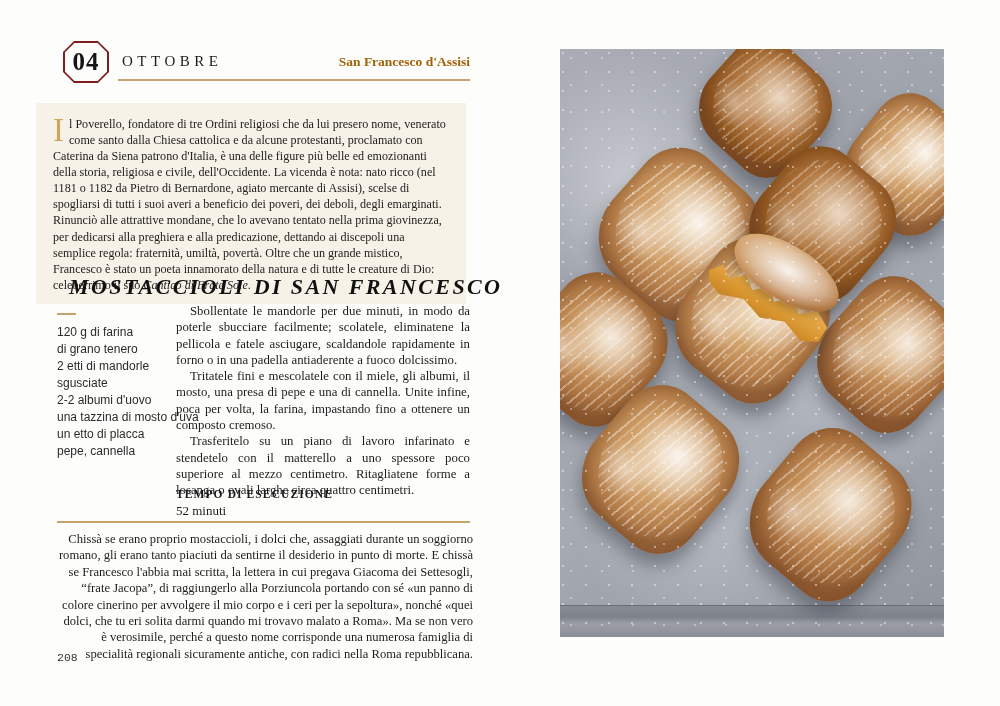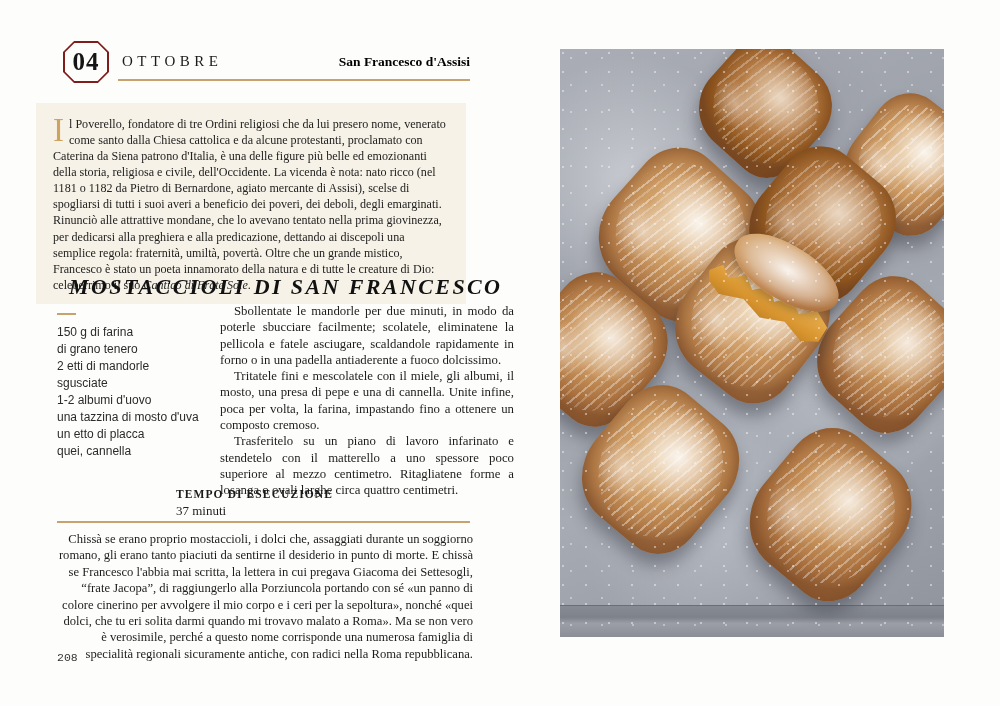--- a/index.html
+++ b/index.html
@@ -14,21 +14,21 @@
   .octagon{position:absolute;left:63px;top:41px;width:46px;height:42px;
     background:#7f1d1d;
     clip-path:polygon(24% 0%,76% 0%,100% 26%,100% 74%,76% 100%,24% 100%,0% 74%,0% 26%);}
   .octagon-inner{position:absolute;inset:1.6px;background:#fdfdfb;
     clip-path:polygon(24% 0%,76% 0%,100% 26%,100% 74%,76% 100%,24% 100%,0% 74%,0% 26%);
     display:flex;align-items:center;justify-content:center;}
   .octagon-inner span{font-size:25px;font-weight:bold;letter-spacing:1px;color:#151515;}
   .page-header{position:absolute;left:122px;top:53px;width:348px;
     display:flex;justify-content:space-between;align-items:baseline;}
   .month{font-size:15px;letter-spacing:4.5px;color:#1b1b1b;}
-  .saint{font-size:13.5px;font-weight:bold;color:#000000;}
+  .saint{font-size:13.5px;font-weight:bold;color:#a16207;}
   .header-rule{position:absolute;left:118px;top:79px;width:352px;height:1.6px;background:#c8a26c;}
 
   
   .intro-box{position:absolute;left:36px;top:103px;width:430px;min-height:146px;
     background:#f7f2e7;box-sizing:border-box;padding:13px 16px 11px 17px;}
   .intro-text{font-size:12.1px;line-height:1.33;color:#222;text-align:left;}
   .drop-cap{float:left;font-size:33px;line-height:27px;color:#cda45e;
     margin:1px 5px 0 0;font-weight:normal;}
   .italic{font-style:italic;}
 
@@ -36,21 +36,21 @@
   .recipe-title{position:absolute;left:57px;top:262px;width:420px;
     font-size:22px;letter-spacing:2.4px;color:#111;font-weight:600;white-space:nowrap;}
 
   
   .ingredients{position:absolute;left:57px;top:313px;width:130px;
     font-family:"Liberation Sans", sans-serif;}
   .ing-rule{width:19px;height:2px;background:#c8a26c;margin-bottom:9px;}
   .ing-line{font-size:12px;line-height:17px;color:#2b2b2b;white-space:nowrap;}
 
   
-  .method{position:absolute;left:176px;top:303px;width:294px;margin-left:44px;}
+  .method{position:absolute;left:176px;top:303px;width:294px;}
   .method p{margin:0;font-size:12.8px;line-height:16.3px;text-align:justify;
     text-indent:14px;color:#1d1d1d;}
   .tempo{position:absolute;left:176px;top:488px;}
   .tempo-label{font-size:11.5px;font-weight:bold;letter-spacing:1.1px;color:#1a1a1a;}
   .tempo-value{font-size:13px;margin-top:3px;color:#1d1d1d;}
 
   
   .note-rule{position:absolute;left:57px;top:521px;width:413px;height:1.5px;background:#c8a26c;}
   .note{position:absolute;left:57px;top:531px;width:416px;
     font-size:12.6px;line-height:16.4px;color:#1d1d1d;text-align:right;}
@@ -122,39 +122,39 @@
   <div class="intro-box">
     <div class="intro-text">
       <span class="drop-cap">I</span><span>l Poverello, fondatore di tre Ordini religiosi che da lui presero nome, venerato come santo dalla Chiesa cattolica e da alcune protestanti, proclamato con Caterina da Siena patrono d'Italia, è una delle figure più belle ed emozionanti della storia, religiosa e civile, dell'Occidente. La vicenda è nota: nato ricco (nel 1181 o 1182 da Pietro di Bernardone, agiato mercante di Assisi), scelse di spogliarsi di tutti i suoi averi a beneficio dei poveri, dei deboli, degli emarginati. Rinunciò alle attrattive mondane, che lo avevano tentato nella prima giovinezza, per dedicarsi alla preghiera e alla predicazione, dettando ai discepoli una semplice regola: fraternità, umiltà, povertà. Oltre che un grande mistico, Francesco è stato un poeta innamorato della natura e di tutte le creature di Dio: celeberrimo il suo </span><span class="italic">Cantico di Frate Sole</span><span>.</span>
     </div>
   </div>
 
   <h1 class="recipe-title" style="margin:12px;font-style:italic;">MOSTACCIOLI DI SAN FRANCESCO</h1>
 
   <div class="ingredients">
     <div class="ing-rule"></div>
-    <div class="ing-line">150 g di farina</div>
+    <div class="ing-line">120 g di farina</div>
     <div class="ing-line">di grano tenero</div>
     <div class="ing-line">2 etti di mandorle</div>
     <div class="ing-line">sgusciate</div>
-    <div class="ing-line">1-2 albumi d'uovo</div>
+    <div class="ing-line">2-2 albumi d'uovo</div>
     <div class="ing-line">una tazzina di mosto d'uva</div>
     <div class="ing-line">un etto di placca</div>
-    <div class="ing-line">quei, cannella</div>
+    <div class="ing-line">pepe, cannella</div>
   </div>
 
   <div class="method">
     <p>Sbollentate le mandorle per due minuti, in modo da poterle sbucciare facilmente; scolatele, eliminatene la pellicola e fatele asciugare, scaldandole rapidamente in forno o in una padella antiaderente a fuoco dolcissimo.</p>
     <p>Tritatele fini e mescolatele con il miele, gli albumi, il mosto, una presa di pepe e una di cannella. Unite infine, poca per volta, la farina, impastando fino a ottenere un composto cremoso.</p>
     <p>Trasferitelo su un piano di lavoro infarinato e stendetelo con il matterello a uno spessore poco superiore al mezzo centimetro. Ritagliatene forme a losanga o ovali larghe circa quattro centimetri.</p>
   </div>
 
   <div class="tempo">
     <div class="tempo-label">TEMPO DI ESECUZIONE</div>
-    <div class="tempo-value">37 minuti</div>
+    <div class="tempo-value">52 minuti</div>
   </div>
 
   <div class="note-rule"></div>
   <div class="note">Chissà se erano proprio mostaccioli, i dolci che, assaggiati durante un soggiorno romano, gli erano tanto piaciuti da sentirne il desiderio in punto di morte. E chissà se Francesco l'abbia mai scritta, la lettera in cui pregava Giacoma dei Settesogli, “frate Jacopa”, di raggiungerlo alla Porziuncola portando con sé «un panno di colore cinerino per avvolgere il mio corpo e i ceri per la sepoltura», nonché «quei dolci, che tu eri solita darmi quando mi trovavo malato a Roma». Ma se non vero è verosimile, perché a questo nome corrisponde una numerosa famiglia di specialità regionali sicuramente antiche, con radici nella Roma repubblicana.</div>
   <div class="page-number">208</div>
 
   <div class="photo" role="img" aria-label="Diamond-shaped mostaccioli cookies with white sugar glaze on a grey marble surface; one cookie is broken open showing a golden interior">
     <div class="slab-edge"></div>
 
     <div class="pastry p-dark" style="left:145px;top:-2px;width:120px;height:120px;transform:rotate(42deg);"></div>

